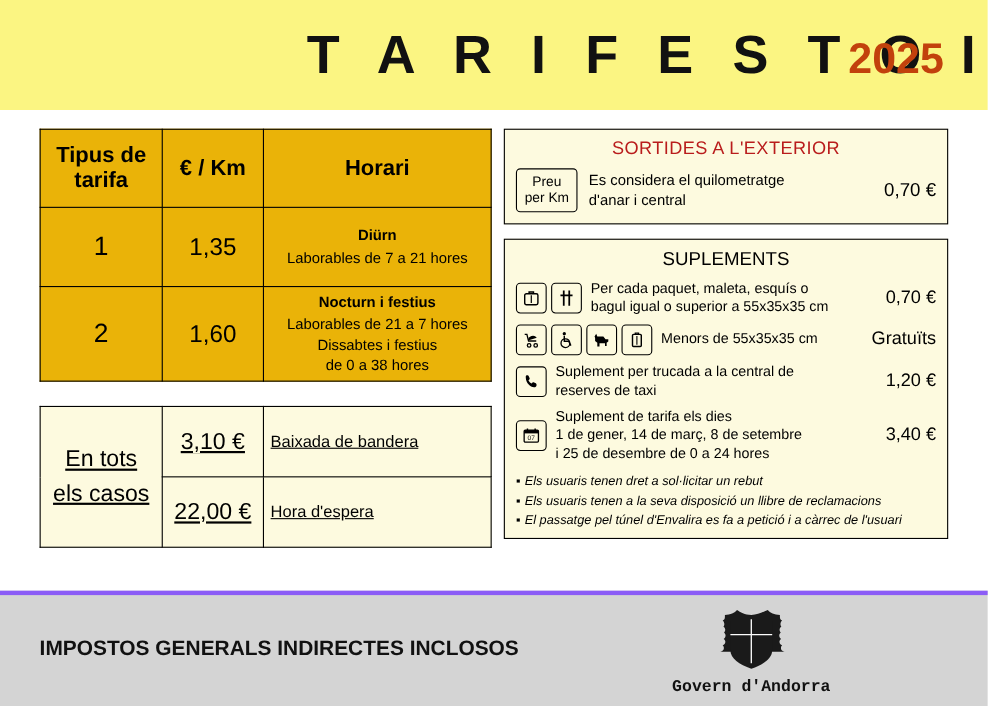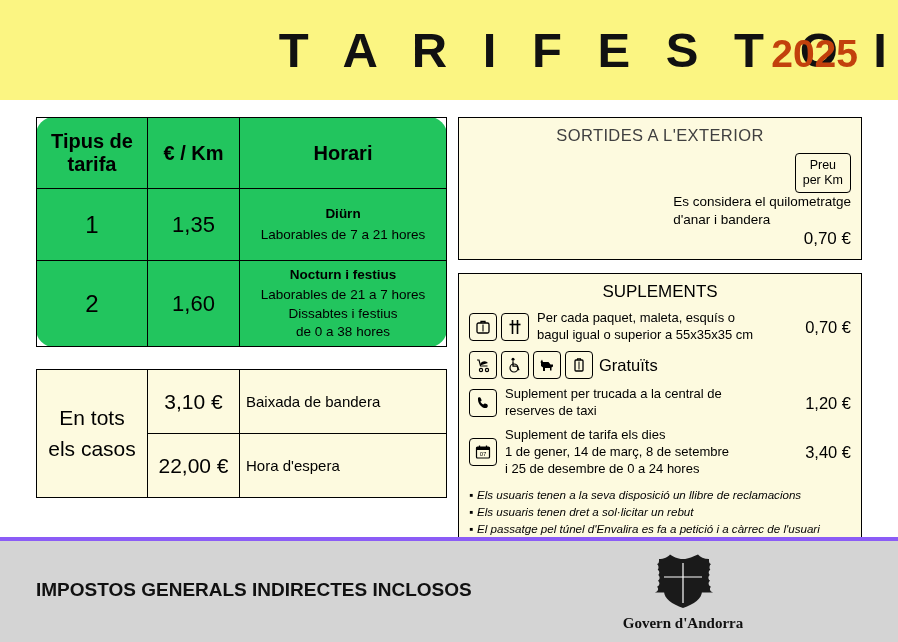--- a/index.html
+++ b/index.html
@@ -52,23 +52,22 @@
   
   .left-col {
     position: absolute;
     left: 36px;
     top: 117px;
     width: 410px;
   }
   table.tariff {
     border-collapse: collapse;
     width: 410px;
-    background: #22c55e;
+    background: #eab308;
     table-layout: fixed;
-    border-radius: 18px;
   }
   table.tariff td, table.tariff th {
     border: 1px solid #000000;
     text-align: center;
     vertical-align: middle;
     padding: 4px 3px;
   }
   .col-type { width: 111px; }
   .col-price { width: 92px; }
   .col-sched { width: 207px; }
@@ -95,20 +94,21 @@
     font-size: 13.5px;
     display: block;
     margin-bottom: 2px;
   }
   .row-1 { height: 72px; }
   .row-2 { height: 86px; }
 
   
   .cases-wrap {
     margin-top: 22px;
+    text-decoration: underline;
   }
   table.cases {
     border-collapse: collapse;
     width: 410px;
     background: #fdfadf;
     table-layout: fixed;
   }
   table.cases td {
     border: 1px solid #000000;
     vertical-align: middle;
@@ -142,28 +142,27 @@
   }
   .panel {
     border: 1px solid #000000;
     background: #fdfadf;
     box-sizing: border-box;
     padding: 8px 10px 10px 10px;
   }
   .panel-title {
     text-align: center;
     font-size: 16.5px;
-    color: #404040;
+    color: #b91c1c;
     margin-bottom: 8px;
     letter-spacing: 0.4px;
   }
   .ext-row {
     display: flex;
-    align-items: flex-end;
-    flex-direction: column;
+    align-items: center;
   }
   .preu-box {
     border: 1px solid #000;
     border-radius: 4px;
     padding: 4px 7px;
     font-size: 12.5px;
     line-height: 1.2;
     text-align: center;
     white-space: nowrap;
     background: #fdfadf;
@@ -175,21 +174,21 @@
     padding-left: 10px;
   }
   .ext-price {
     font-size: 17px;
     white-space: nowrap;
     padding-left: 6px;
   }
 
   .panel-sup {
     margin-top: 13px;
-    padding: 8px 10px 20px 10px;
+    padding: 8px 10px 8px 10px;
   }
   .sup-title {
     text-align: center;
     font-size: 17px;
     margin-bottom: 8px;
   }
   .sup-row {
     display: flex;
     align-items: center;
     margin-bottom: 7px;
@@ -258,21 +257,21 @@
     color: #111;
   }
   .gov-block {
     position: absolute;
     right: 120px;
     top: 12px;
     width: 190px;
     text-align: center;
   }
   .gov-name {
-    font-family: Liberation Serif, serif;
+    font-family: Liberation Mono, monospace;
     font-size: 15px;
     font-weight: bold;
     margin-top: 2px;
     color: #111;
   }
 </style>
 </head>
 <body>
 
 <div class="page">
@@ -343,21 +342,21 @@
 
     <div class="panel">
       <div class="panel-title">SORTIDES A L'EXTERIOR</div>
       <div class="ext-row">
         <div class="preu-box">
           <span>Preu</span><br>
           <span>per Km</span>
         </div>
         <div class="ext-text">
           <span>Es considera el quilometratge</span><br>
-          <span>d'anar i bandera</span>
+          <span>d'anar i central</span>
         </div>
         <div class="ext-price">0,70 €</div>
       </div>
     </div>
 
     <div class="panel panel-sup">
       <div class="sup-title">SUPLEMENTS</div>
 
       <div class="sup-row">
         <div class="sup-icons">
@@ -405,20 +404,23 @@
               <path d="M2.5 6l1.5-2.5L5 6h5.5l2 2.5h2.5v2l-1.5 1v3h-1.5v-2.5h-5V15H5v-3.5L3 10V7z" fill="#000"></path>
             </svg>
           </span>
           <span class="icon-box">
             <svg width="18" height="18" viewBox="0 0 18 18">
               <rect x="5" y="4" width="8" height="11" rx="1" fill="none" stroke="#000" stroke-width="1.3"></rect>
               <line x1="9" y1="5.5" x2="9" y2="13.5" stroke="#000" stroke-width="1"></line>
               <path d="M7.5 4V2.8h3V4" fill="none" stroke="#000" stroke-width="1.1"></path>
             </svg>
           </span>
+        </div>
+        <div class="sup-text">
+          <span>Menors de 55x35x35 cm</span>
         </div>
         <div class="sup-price wide">Gratuïts</div>
       </div>
 
       <div class="sup-row">
         <div class="sup-icons">
           <span class="icon-box">
             <svg width="18" height="18" viewBox="0 0 18 18">
               <path d="M5 3.2c1 0 1.6.4 1.9 1.2l.6 1.5c.2.6 0 1-.5 1.3l-.6.4c.6 1.4 1.6 2.4 3 3l.4-.6c.3-.5.7-.7 1.3-.5l1.5.6c.8.3 1.2.9 1.2 1.9 0 1.3-1 2.1-2.3 2.1C8 14.1 4 10 4 5.5 4 4.2 3.8 3.2 5 3.2z" fill="#000"></path>
             </svg>
@@ -446,22 +448,22 @@
         <div class="sup-text">
           <span>Suplement de tarifa els dies</span><br>
           <span>1 de gener, 14 de març, 8 de setembre</span><br>
           <span>i 25 de desembre de 0 a 24 hores</span>
         </div>
         <div class="sup-price">3,40 €</div>
       </div>
 
 
       <div class="notes">
+        <div><span class="bullet">▪</span><span>Els usuaris tenen dret a sol·licitar un rebut</span></div>
         <div><span class="bullet">▪</span><span>Els usuaris tenen a la seva disposició un llibre de reclamacions</span></div>
-        <div><span class="bullet">▪</span><span>Els usuaris tenen dret a sol·licitar un rebut</span></div>
         <div><span class="bullet">▪</span><span>El passatge pel túnel d'Envalira es fa a petició i a càrrec de l'usuari</span></div>
       </div>
     </div>
   </div>
 
   <div class="footer">
     <div class="footer-text">IMPOSTOS GENERALS INDIRECTES INCLOSOS</div>
     <div class="gov-block">
       <span>
         <svg width="70" height="56" viewBox="0 0 70 56">

